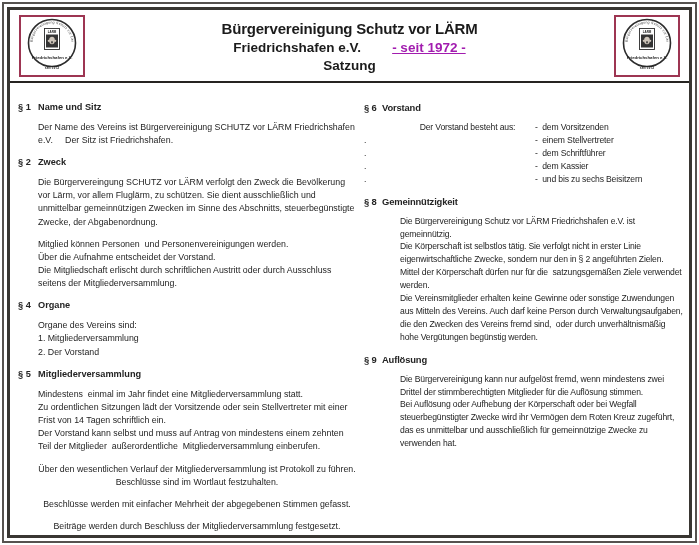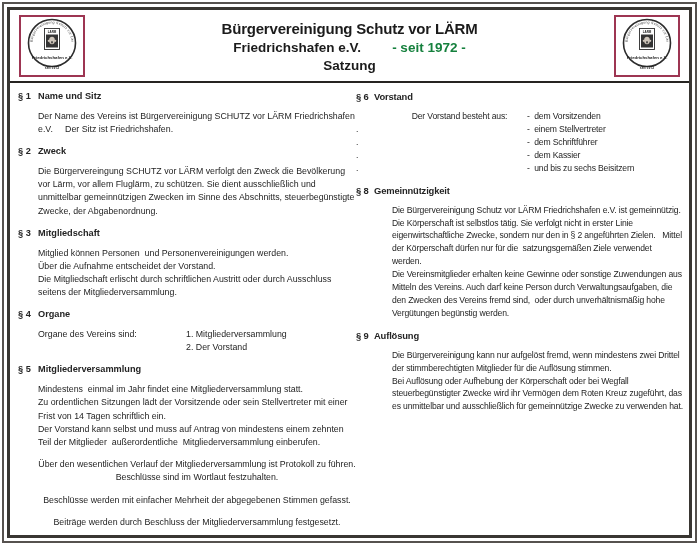--- a/index.html
+++ b/index.html
@@ -7,42 +7,42 @@
   .frame-outer{height:100%;box-sizing:border-box;border:2px solid #56524f;padding:3px;background:#fff;}
   .frame-inner{height:100%;box-sizing:border-box;border:3px solid #393632;display:flex;flex-direction:column;overflow:hidden;background:#fff;}
 
   
   .hdr{display:flex;align-items:center;gap:8px;padding:5px 9px 4px 9px;border-bottom:2px solid #262421;}
   .logo-box{width:66px;height:62px;box-sizing:border-box;border:2px solid #9d3552;background:#fff;
             display:flex;align-items:center;justify-content:center;flex:0 0 auto;}
   .title{flex:1;text-align:center;font-family:"Liberation Sans",sans-serif;font-weight:bold;color:#1b1b1b;}
   .t1{font-size:15px;letter-spacing:-0.2px;}
   .t2{font-size:13.5px;margin-top:3px;}
-  .t2 .since{color:#15803d;margin-left:31px;}
+  .t2 .since{color:#a21caf;margin-left:31px;text-decoration:underline;}
   .t3{font-size:13.5px;margin-top:3px;}
 
   
-  .cols{flex:1;display:flex;gap:0;padding:7px 6px 3px 8px;font-family:"Liberation Sans",sans-serif;
+  .cols{flex:1;display:flex;gap:8px;padding:18px 6px 3px 8px;font-family:"Liberation Sans",sans-serif;
         color:#242424;overflow:hidden;}
   .col-l{width:338px;flex:0 0 auto;font-size:8.8px;line-height:1.5;}
   .col-r{flex:1;font-size:8.6px;line-height:1.5;letter-spacing:-0.15px;display:flex;flex-direction:column;}
 
   .sec{margin-bottom:9px;}
   .sec-h{font-weight:bold;margin-bottom:6px;}
   .col-l .sec-h{font-size:9.2px;}
   .col-r .sec-h{font-size:9.4px;}
   .sec-num{display:inline-block;min-width:20px;}
   .col-r .sec-num{min-width:18px;}
   .col-l .sec-b{margin-left:20px;}
   .col-r .sec-b{margin-left:36px;}
   .para{margin:0;white-space:pre-wrap;}
   .para.gap{margin-top:9px;text-align:center;}
 
   
-  .organe{display:flex;}
+  .organe{display:flex;flex-direction:column;}
   .org-label{width:148px;flex:0 0 auto;}
   .org-items .para{margin:0;}
 
   
   .vrow{display:flex;}
   .vrow .dot{width:36px;flex:0 0 auto;}
   .vrow .vlabel{width:135px;flex:0 0 auto;text-align:center;}
   .vrow .vitem{flex:1;white-space:pre-wrap;}
 
   
@@ -121,23 +121,20 @@
         <section class="sec">
           <div class="sec-h">
             <span class="sec-num">§ 2</span><span>Zweck</span>
           </div>
           <div class="sec-b">
             <p class="para">Die Bürgervereingung SCHUTZ vor LÄRM verfolgt den Zweck die Bevölkerung vor Lärm, vor allem Fluglärm, zu schützen. Sie dient ausschließlich und unmittelbar gemeinnützigen Zwecken im Sinne des Abschnitts, steuerbegünstigte Zwecke, der Abgabenordnung.</p>
           </div>
         </section>
 
         <section class="sec">
-          <div class="sec-h">
-            <span class="sec-num">§ 3</span><span>Mitgliedschaft</span>
-          </div>
           <div class="sec-b">
             <p class="para">Mitglied können Personen  und Personenvereinigungen werden.</p>
             <p class="para">Über die Aufnahme entscheidet der Vorstand.</p>
             <p class="para">Die Mitgliedschaft erlischt durch schriftlichen Austritt oder durch Ausschluss seitens der Mitgliederversammlung.</p>
           </div>
         </section>
 
         <section class="sec">
           <div class="sec-h">
             <span class="sec-num">§ 4</span><span>Organe</span>

